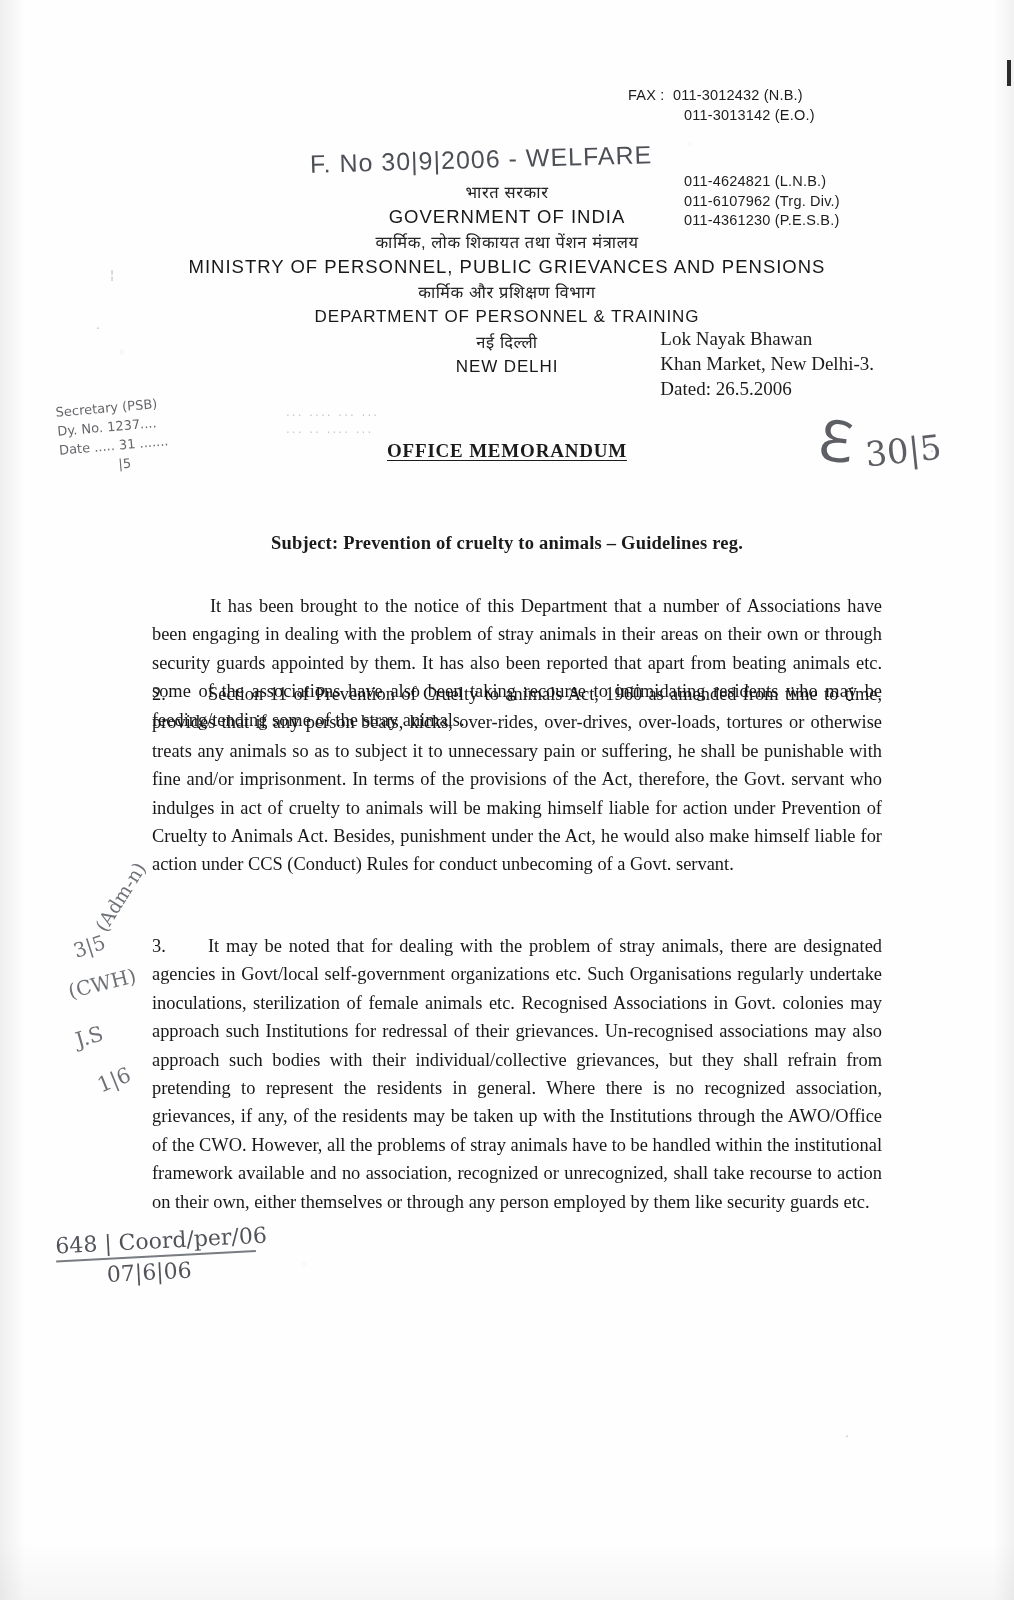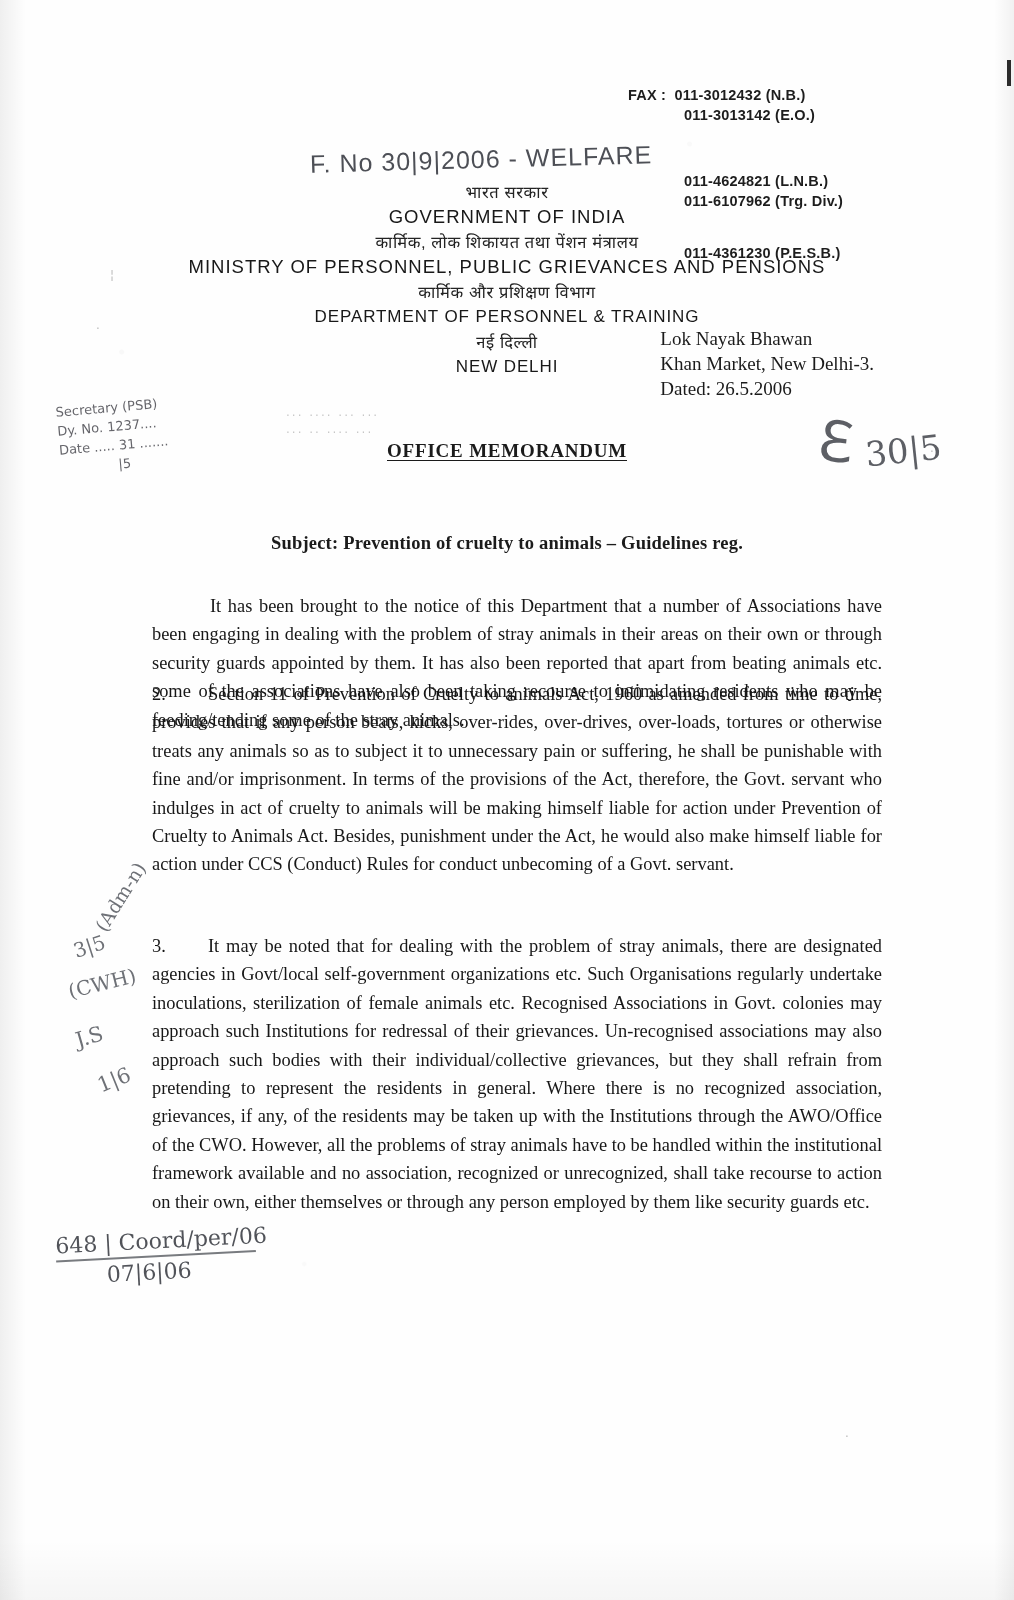--- a/index.html
+++ b/index.html
@@ -52,21 +52,20 @@
   .fax-block {
     position: absolute;
     left: 628px;
     top: 86px;
     font-family: "Liberation Sans", sans-serif;
     font-size: 14.5px;
     line-height: 19.5px;
     letter-spacing: 0.2px;
     color: #1d1d1d;
     white-space: nowrap;
-    font-weight: bold;
   }
   .fax-row { display: block; }
 
   
   .handwriting {
     font-family: "DejaVu Serif", serif;
     color: #30343c;
     opacity: 0.85;
   }
   .file-no {
@@ -255,21 +254,21 @@
   <div class="scan-edge-left"></div>
   <div class="scan-edge-right"></div>
   <div class="scan-edge-bottom"></div>
   <div class="right-tick"></div>
 
   <div class="fax-block">
     <span class="fax-row"><span>FAX :</span>&nbsp;&nbsp;<span>011-3012432  (N.B.)</span></span>
     <span class="fax-row" style="padding-left:56px;"><span>011-3013142  (E.O.)</span></span>
     <span class="fax-row" style="padding-left:56px;margin-top:47px;"><span>011-4624821  (L.N.B.)</span></span>
     <span class="fax-row" style="padding-left:56px;"><span>011-6107962  (Trg. Div.)</span></span>
-    <span class="fax-row" style="padding-left:56px;margin-top:33px;"><span>011-4361230  (P.E.S.B.)</span></span>
+    <span class="fax-row" style="padding-left:56px;"><span>011-4361230  (P.E.S.B.)</span></span>
   </div>
 
   <div class="file-no">F. No 30|9|2006 - WELFARE</div>
 
   <div class="letterhead">
     <div class="lh-hi">भारत सरकार</div>
     <div class="lh-en wide">GOVERNMENT OF INDIA</div>
     <div class="lh-hi">कार्मिक, लोक शिकायत तथा पेंशन मंत्रालय</div>
     <div class="lh-en wide">MINISTRY OF PERSONNEL, PUBLIC GRIEVANCES AND PENSIONS</div>
     <div class="lh-hi">कार्मिक और प्रशिक्षण विभाग</div>

